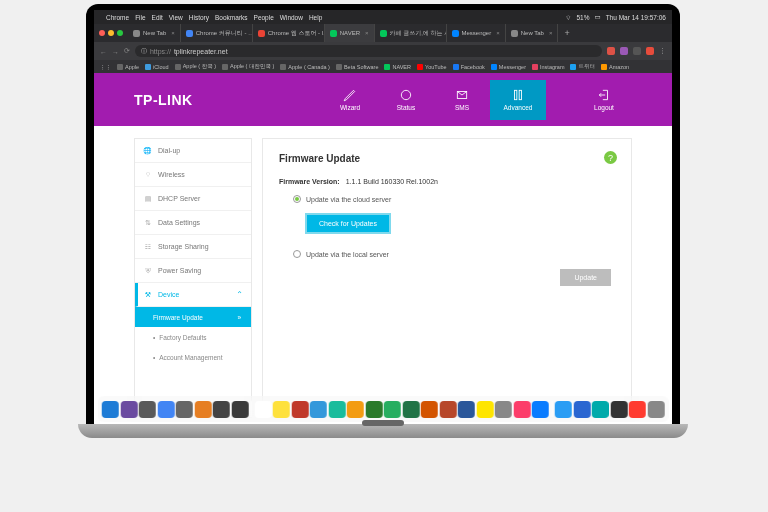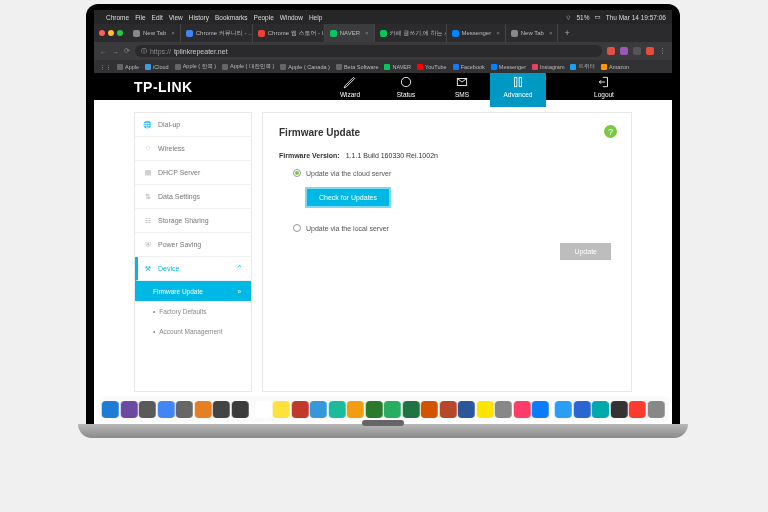--- a/index.html
+++ b/index.html
@@ -29,21 +29,21 @@
 .addrbar .url { flex: 1; background: #2a2a2c; height: 12px; border-radius: 8px; display: flex; align-items: center; padding: 0 6px; gap: 3px; }
 .addrbar .lock { font-size: 6px; }
 .addrbar .ext { width: 8px; height: 8px; border-radius: 2px; }
 
 .bookbar { height: 13px; background: #323235; display: flex; align-items: center; padding: 0 6px; gap: 6px; font-size: 5.5px; color: #bbb; overflow: hidden; }
 .bookbar .bk { display: flex; align-items: center; gap: 2px; white-space: nowrap; }
 .bookbar .bi { width: 6px; height: 6px; border-radius: 1px; }
 
 .page { background: #fff; height: calc(100% - 63px); overflow: hidden; position: relative; }
 
-.tpheader { height: 27px; background: #000000; display: flex; align-items: center; padding: 0 40px 0 40px; }
+.tpheader { height: 53px; background: #a21caf; display: flex; align-items: center; padding: 0 40px 0 40px; }
 .logo { color: #fff; font-weight: bold; font-size: 14px; letter-spacing: 0.5px; }
 .hnav { margin-left: auto; display: flex; gap: 0; }
 .hnav .item { width: 56px; height: 40px; display: flex; flex-direction: column; align-items: center; justify-content: center; color: #fff; font-size: 6.5px; gap: 2px; }
 .hnav .item.active { background: #0099c4; }
 .hnav .ic { width: 14px; height: 14px; display: flex; align-items: center; justify-content: center; }
 .hnav .logout { margin-left: 30px; }
 
 .content { display: flex; padding: 12px 40px 0 40px; gap: 10px; }
 .sidebar { width: 118px; background: #fff; border: 1px solid #e8e8e8; font-size: 7px; }
 .sb-item { height: 24px; display: flex; align-items: center; padding: 0 8px; gap: 5px; color: #777; border-bottom: 1px solid #f0f0f0; }

